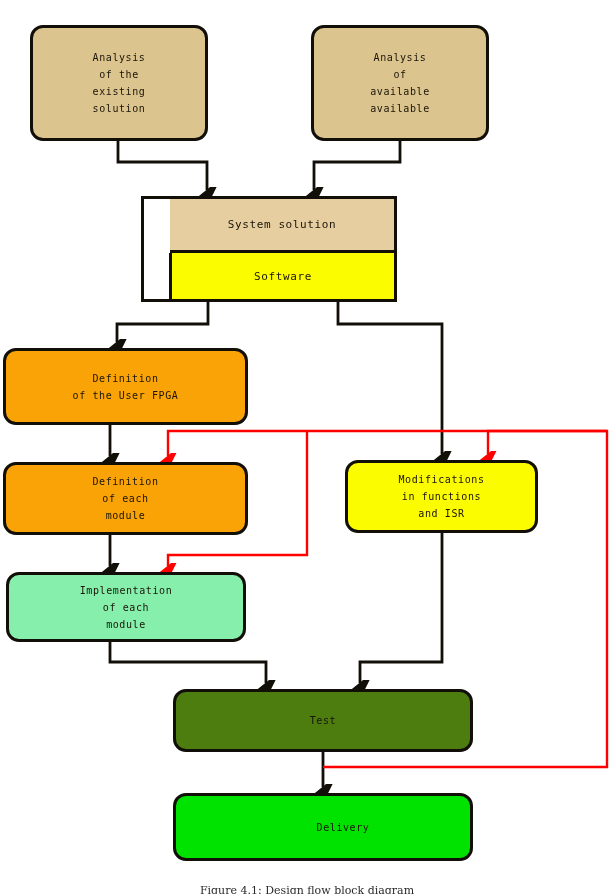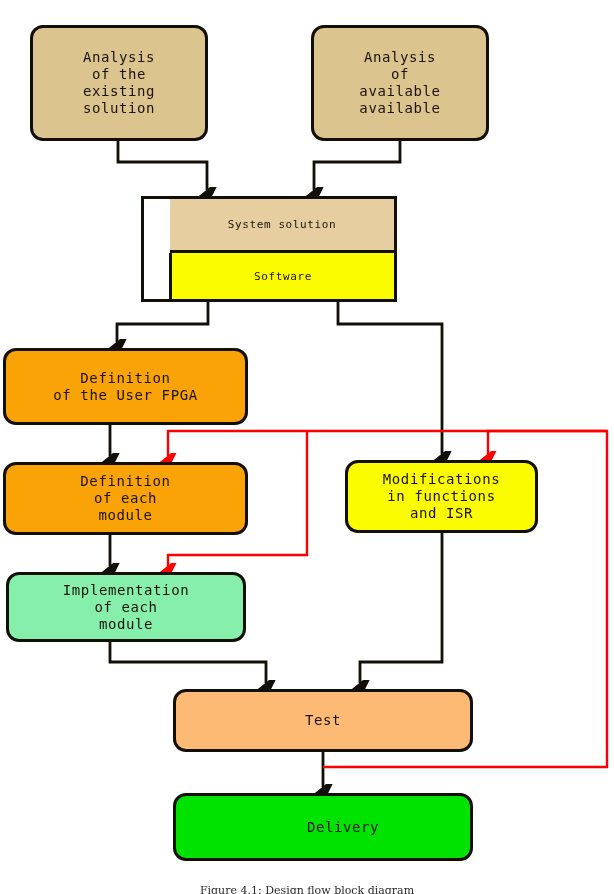--- a/index.html
+++ b/index.html
@@ -31,21 +31,21 @@
     position: absolute;
     box-sizing: border-box;
     border: 3px solid #120f08;
     display: flex;
     flex-direction: column;
     align-items: center;
     justify-content: center;
     text-align: center;
     color: #1a1408;
     font-family: "DejaVu Sans Mono", "Liberation Mono", monospace;
-    font-size: 14px;
+    font-size: 10px;
     line-height: 17px;
     letter-spacing: 0.6px;
     z-index: 3;
   }
   .node.rounded { border-radius: 13px; }
   .node .ln { display: block; white-space: pre; }
 
   
   .sysgroup {
     position: absolute;
@@ -151,21 +151,21 @@
       <div class="node rounded" style="left: 6px; top: 572px; width: 240px; height: 70px; background: #86efac;">
         <span class="ln">Implementation</span>
         <span class="ln">of each</span>
         <span class="ln">module</span>
       </div>
       <div class="node rounded" style="left: 345px; top: 460px; width: 193px; height: 73px; background: rgb(252, 252, 0);">
         <span class="ln">Modifications</span>
         <span class="ln">in functions</span>
         <span class="ln">and ISR</span>
       </div>
-      <div class="node rounded" style="left: 173px; top: 689px; width: 300px; height: 63px; background: #fdba74;">
+      <div class="node rounded" style="left: 173px; top: 689px; width: 300px; height: 63px; background: #4d7c0f;">
         <span class="ln">Test</span>
       </div>
       <div class="node rounded" style="left: 173px; top: 793px; width: 300px; height: 68px; background: rgb(0, 227, 0); padding-left: 40px;">
         <span class="ln">Delivery</span>
       </div>
       <div class="sysgroup" style="left: 141px; top: 196px; width: 256px; height: 106px;">
         <div class="sysrow-top" style="background: rgb(230, 206, 160);">System solution</div>
         <div class="sysrow-bot">
           <div class="syscell sep" style="background: rgb(252, 252, 0);">Software</div>
         </div>

